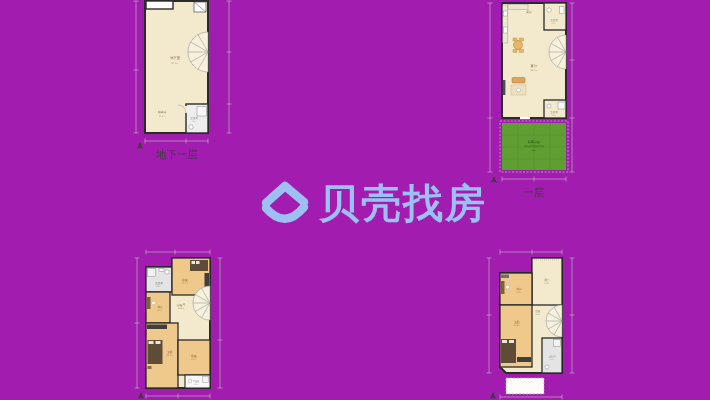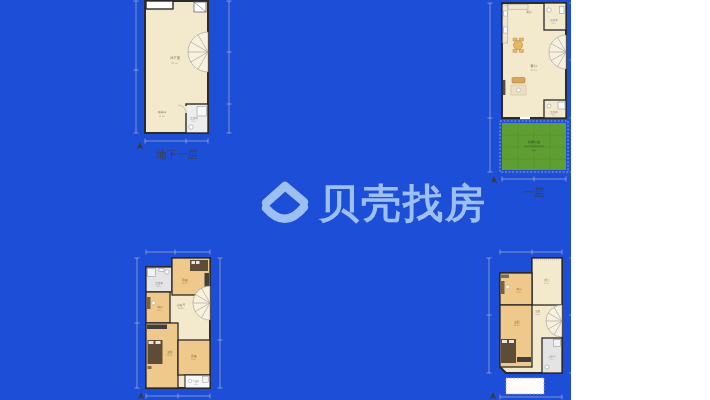--- a/index.html
+++ b/index.html
@@ -1,16 +1,16 @@
 <!DOCTYPE html>
 <html><head>
 <meta charset="utf-8">
 <style>
   html,body{margin:0;padding:0;background:#fff;}
-  .canvas{position:relative;width:571px;height:400px;background:#1d4ed8;overflow:hidden;
+  .canvas{position:relative;width:710px;height:400px;background:#a21caf;overflow:hidden;
           font-family:"DejaVu Sans",sans-serif;}
   .plan{position:absolute;margin:0;padding:0;}
   .plan svg{display:block;font-family:"DejaVu Sans",sans-serif;}
   .watermark{position:absolute;left:258px;top:176px;display:flex;align-items:flex-end;gap:7px;}
   .wm-text{font-size:40px;font-weight:700;color:#9cc0f3;letter-spacing:2px;line-height:54px;
            font-family:"DejaVu Sans",sans-serif;white-space:nowrap;}
   text{user-select:none;}
 </style>
 </head>
 <body>

